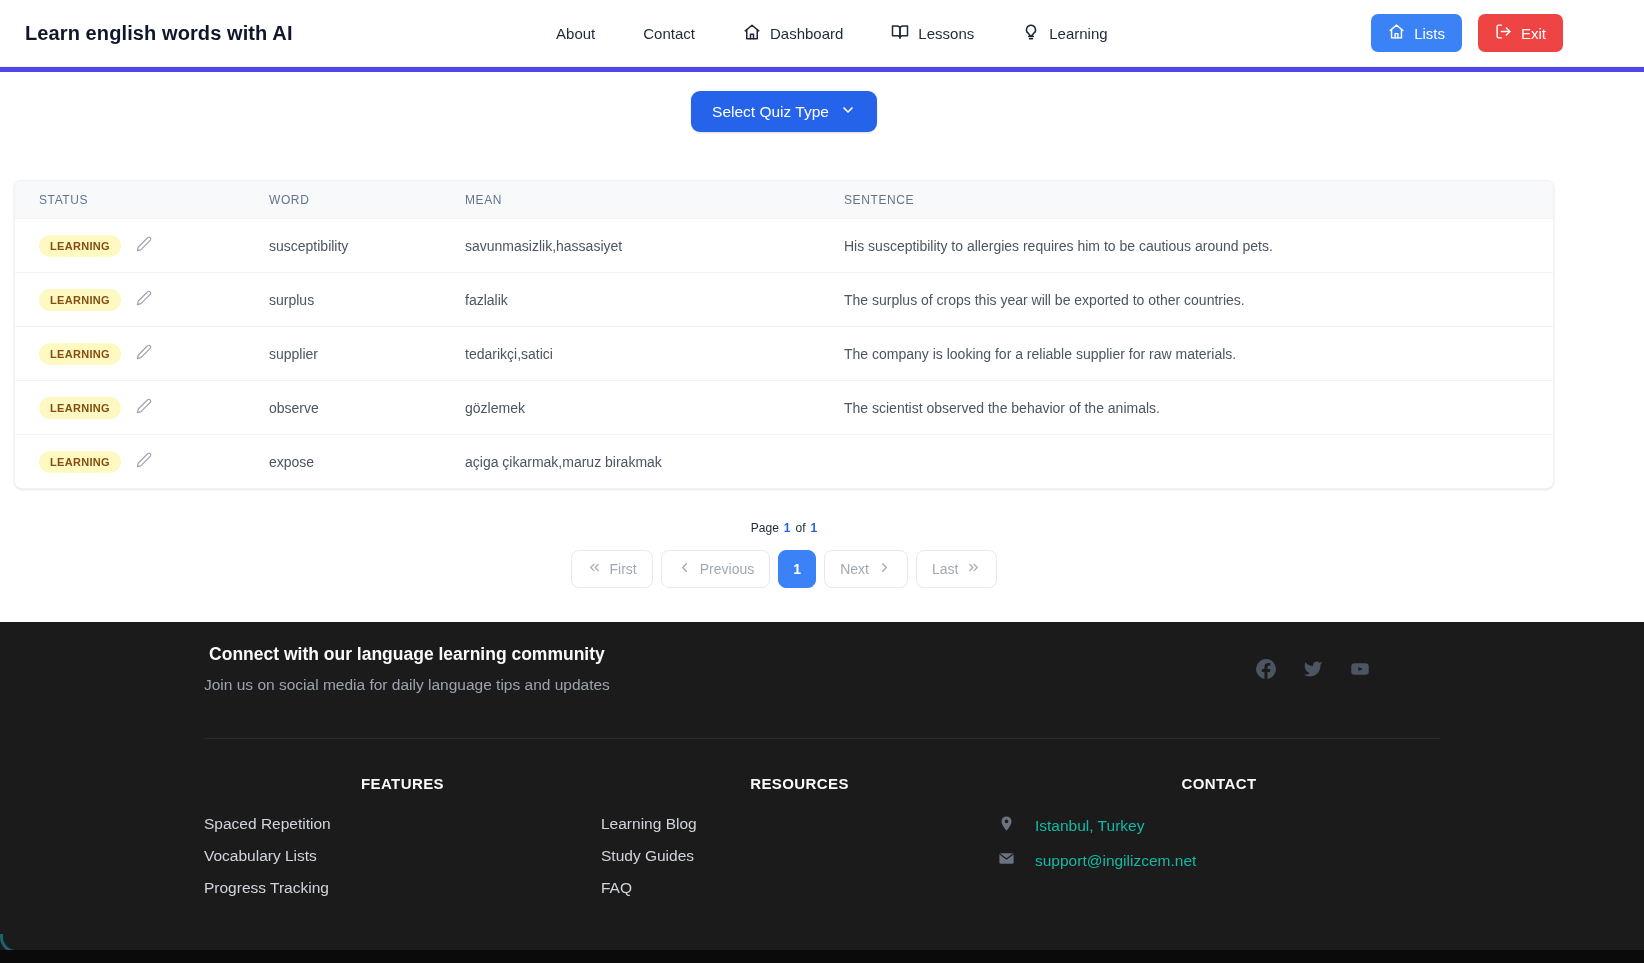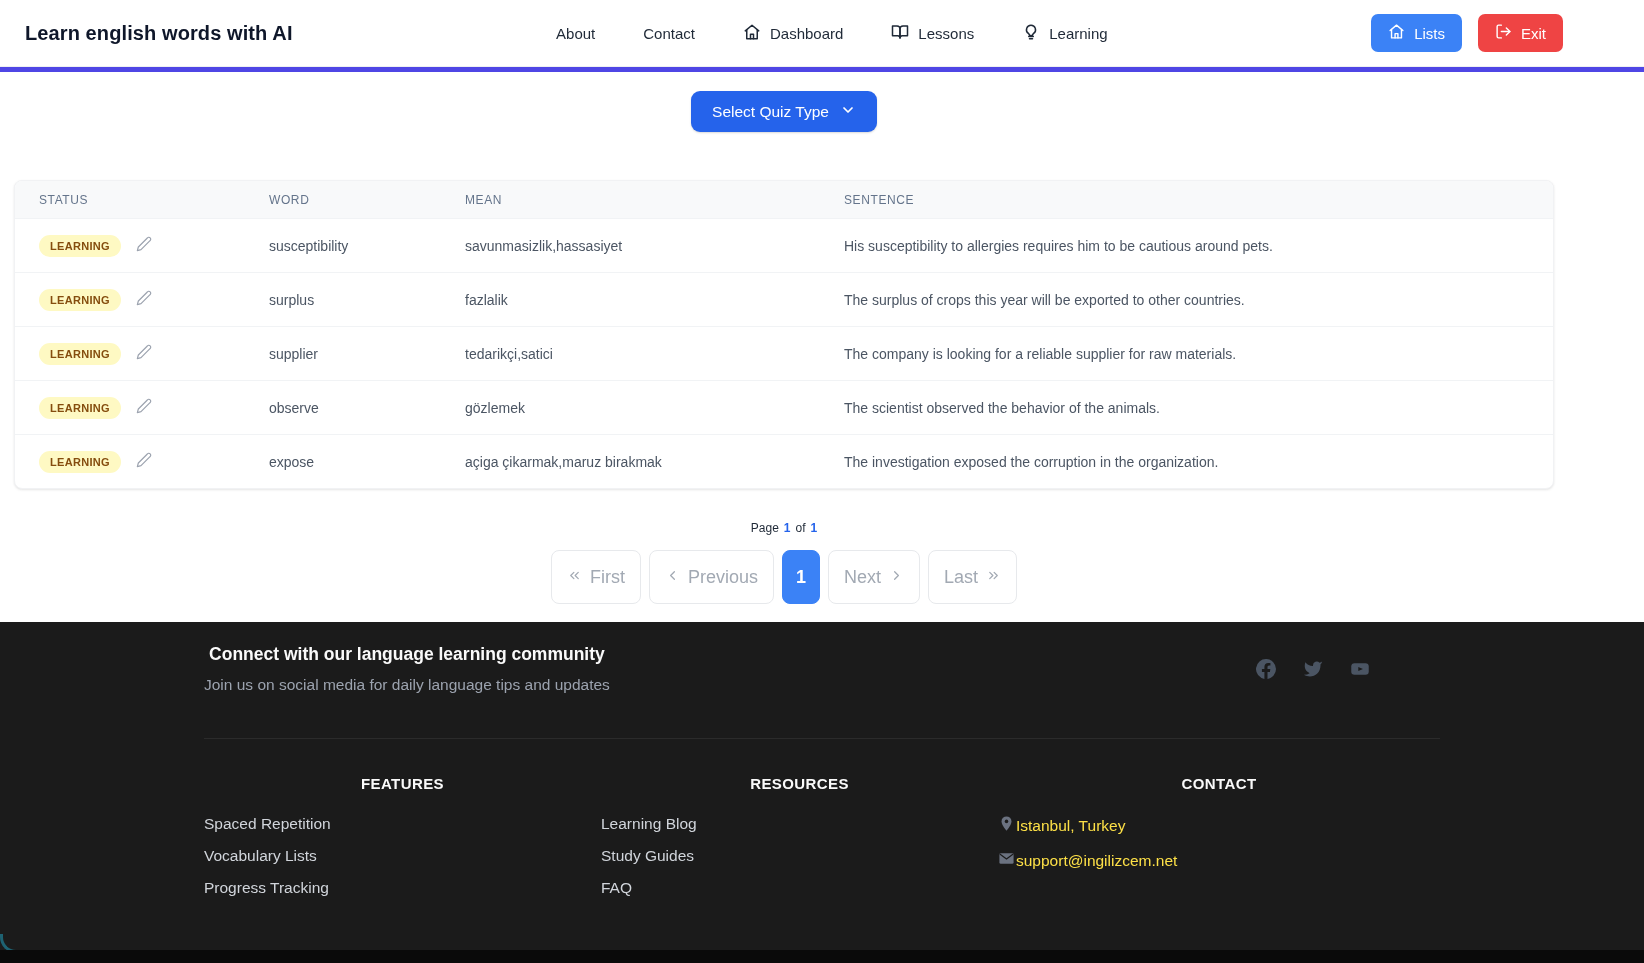--- a/index.html
+++ b/index.html
@@ -93,22 +93,22 @@
 
   .page-info {
     text-align:center; margin-top:32px;
     font-size:12px; color:#1f2937;
     display:flex; justify-content:center; gap:5px;
   }
   .page-info .pgnum { color:#2563eb; font-weight:700; }
 
   .pagination { display:flex; justify-content:center; gap:8px; margin-top:15px; }
   .pbtn {
-    height:54px; border-radius:8px; border:1px solid #e7e9ec; background:#fff;
-    color:#a2a9b3; font-size:18px; display:flex; align-items:center; gap:8px;
+    height:38px; border-radius:8px; border:1px solid #e7e9ec; background:#fff;
+    color:#a2a9b3; font-size:14px; display:flex; align-items:center; gap:8px;
     padding:0 15px; font-family:inherit; cursor:pointer;
   }
   .pbtn svg { width:15px; height:15px; }
   .pbtn.active {
     background:#3b82f6; border-color:#3b82f6; color:#fff;
     width:38px; padding:0; justify-content:center; font-weight:600;
   }
 
   
   footer {
@@ -134,22 +134,22 @@
   }
   .col-heading {
     font-size:15px; font-weight:700; letter-spacing:.4px;
     margin-bottom:23px; color:#fafafa;
   }
   .col-link {
     font-size:15.5px; color:#d1d5db; margin-bottom:14px;
     display:block; text-decoration:none; cursor:pointer; width:max-content;
   }
   .contact-item {
-    display:flex; align-items:center; gap:1px;
-    color:#fde047; font-size:15.5px; margin-bottom:14px;
+    display:flex; align-items:center; gap:20px;
+    color:#14b8a6; font-size:15.5px; margin-bottom:14px;
   }
   .contact-item svg { width:17px; height:17px; color:#6b7280; flex:none; }
 
   .bottom-bar { position:absolute; left:0; right:0; bottom:0; height:13px; background:#0a0a0a; }
   .corner-accent {
     position:absolute; left:0; bottom:10px; width:17px; height:19px;
     border-left:3px solid #1f6f82; border-bottom:3px solid #1f6f82;
     border-bottom-left-radius:16px; opacity:.85;
   }
 </style>
@@ -302,21 +302,20 @@
       <div class="status-cell">
         <span class="badge">LEARNING</span>
         <button class="pencil-btn">
             <span><svg viewBox="0 0 24 24" width="16" height="16" fill="none" stroke="currentColor" stroke-width="1.8" stroke-linecap="round" stroke-linejoin="round">
                 <path d="M17 3a2.85 2.85 0 1 1 4 4L7.5 20.5 2 22l1.5-5.5L17 3z"></path>
               </svg></span>
           </button>
       </div>
       <div>expose</div>
       <div>açiga çikarmak,maruz birakmak</div>
-      <div>The investigation exposed the corruption in the organization.</div>
     </div>
   </div>
 
   <div class="page-info">
     <span>Page</span>
     <span class="pgnum">1</span>
     <span>of</span>
     <span class="pgnum">1</span>
   </div>
 

